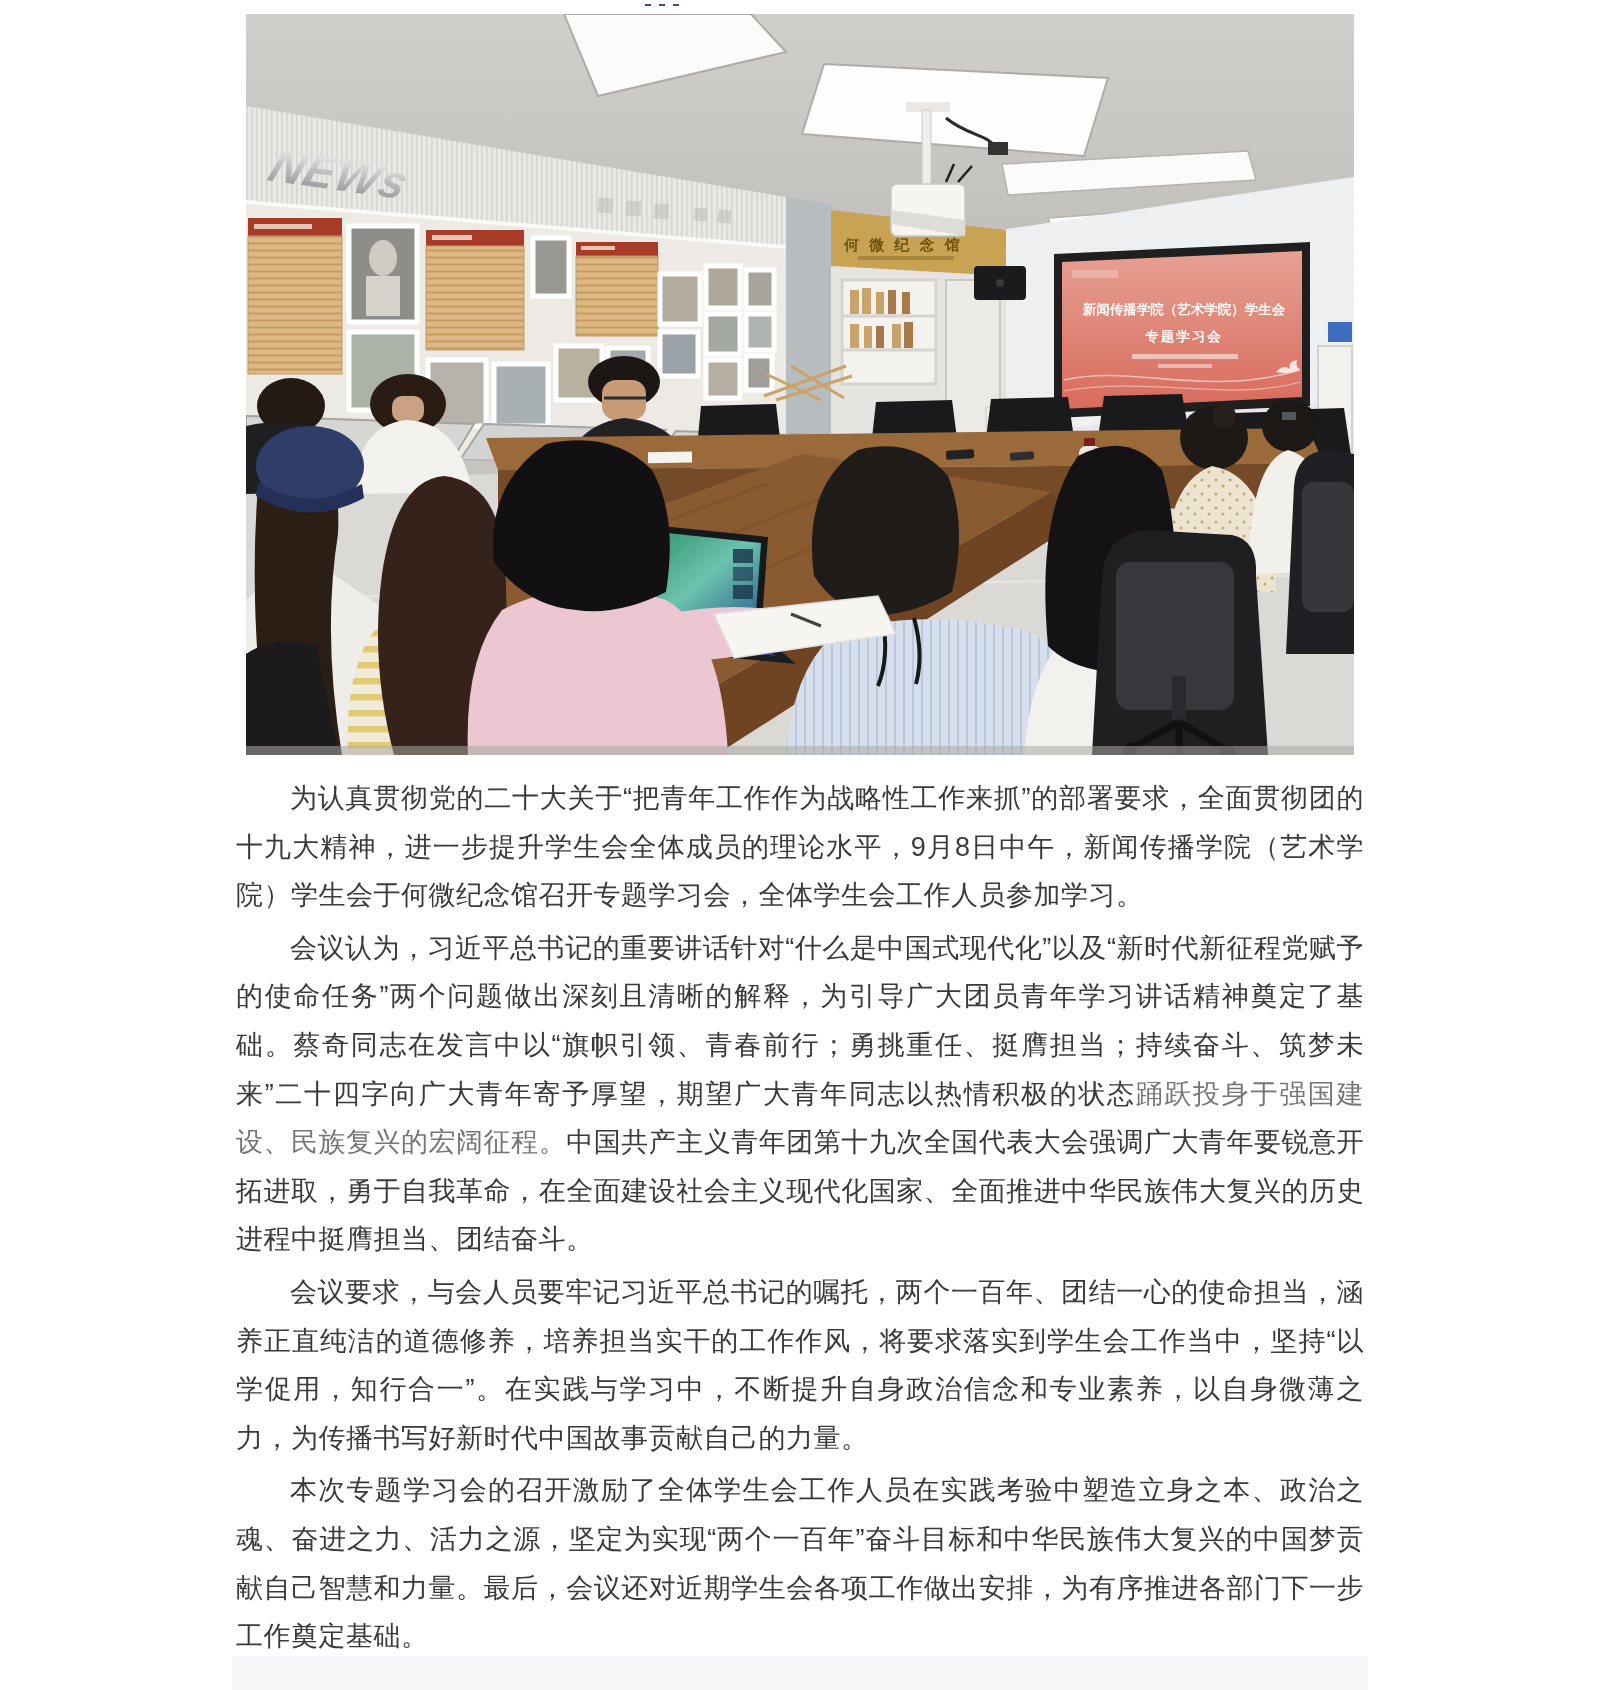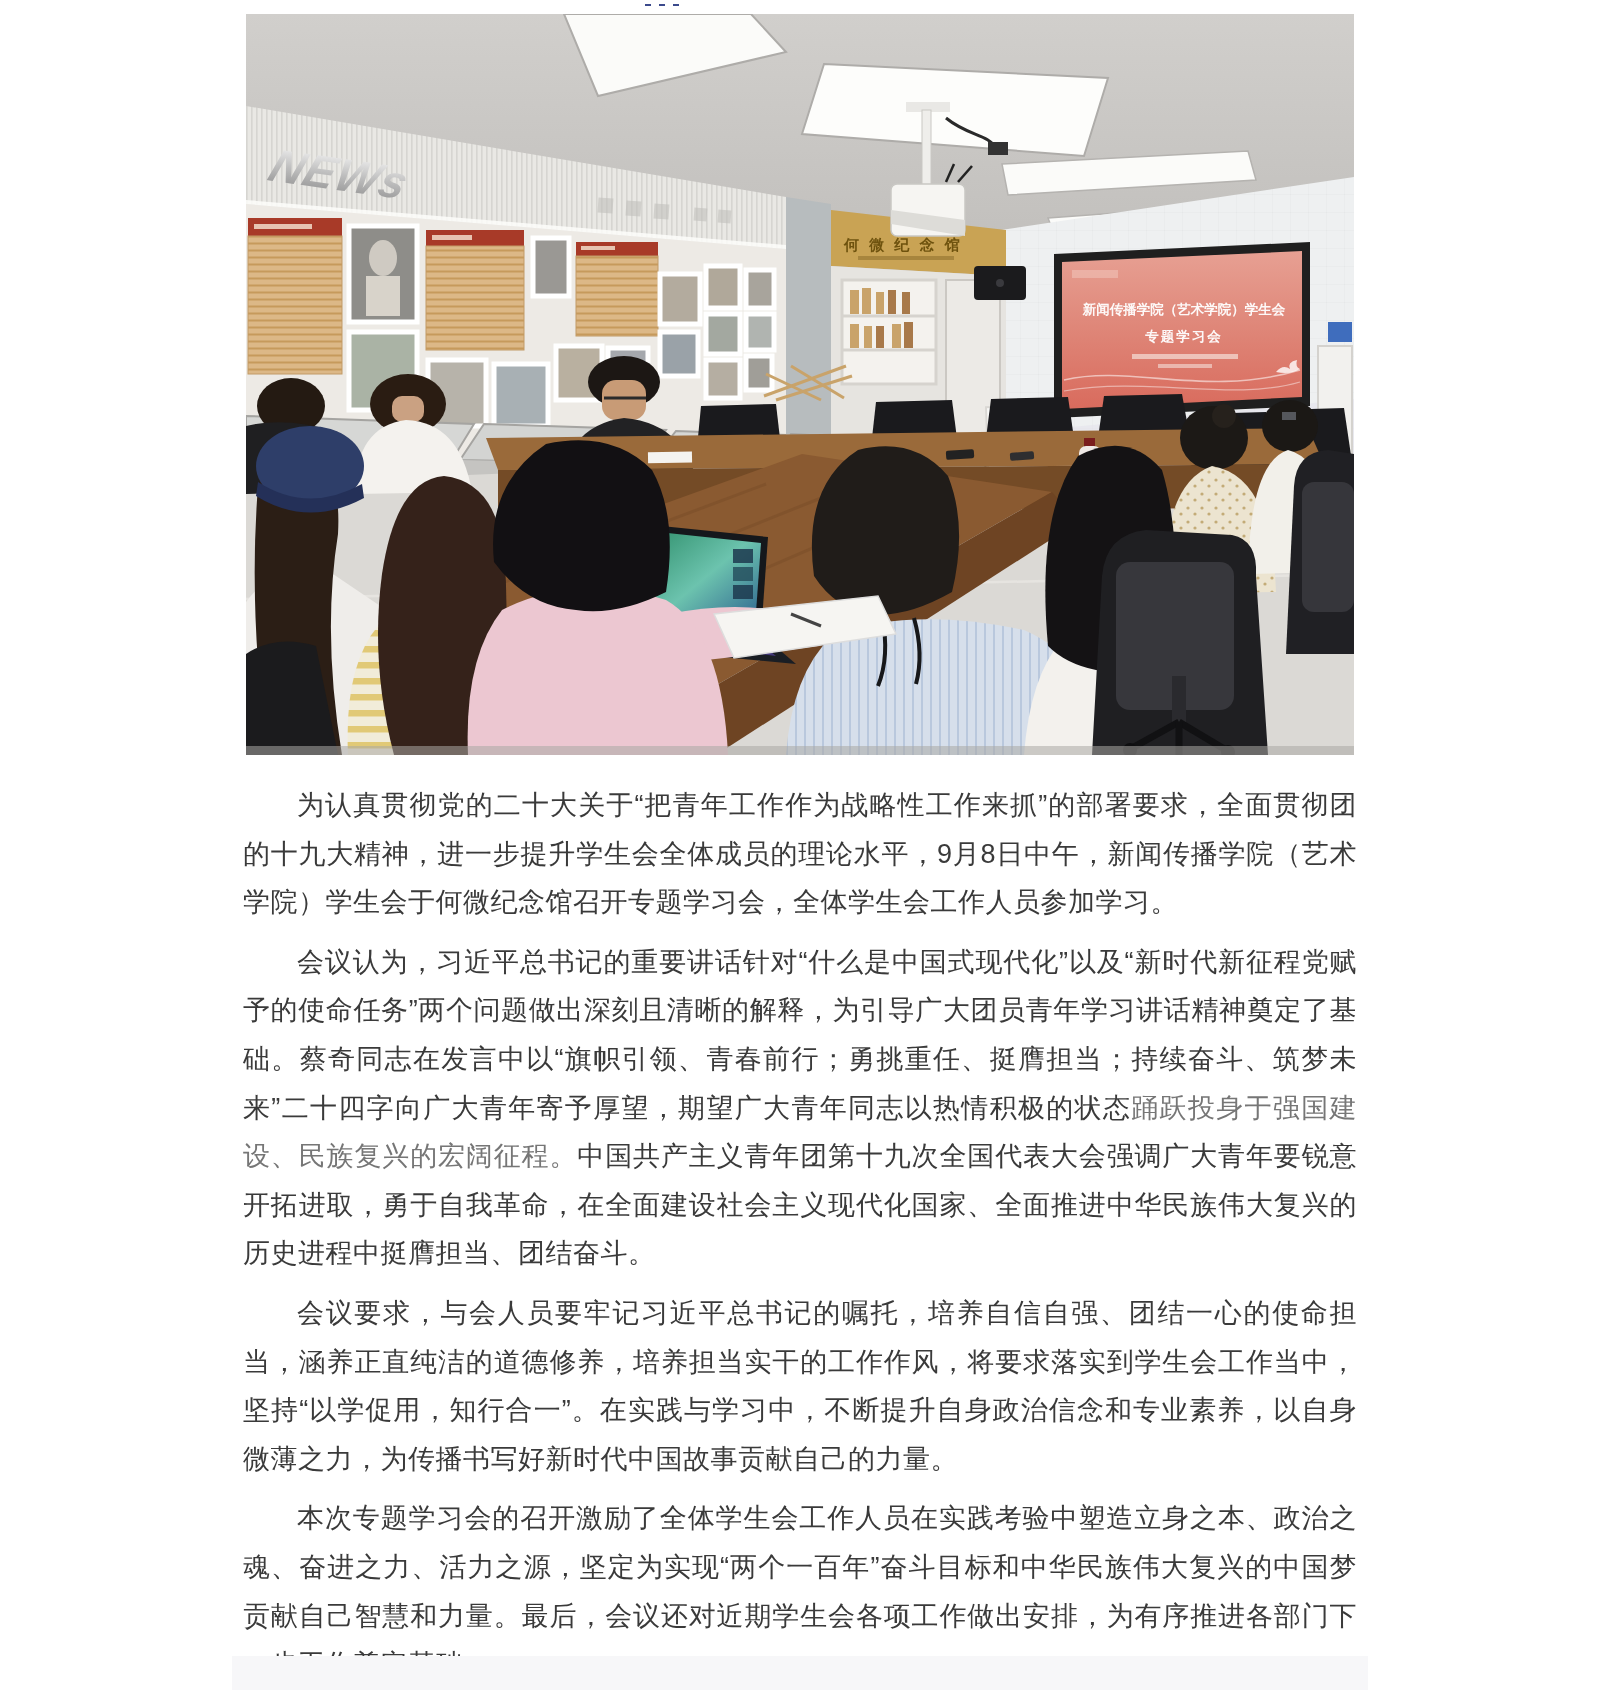--- a/index.html
+++ b/index.html
@@ -11,21 +11,21 @@
   .top-artifact i{display:inline-block;width:6px;height:10px;background:#3b4a8c;margin-right:8px;}
 
   
   .photo-wrap{position:absolute;left:246px;top:14px;width:1108px;height:741px;overflow:hidden;}
   .photo-wrap svg{display:block;}
 
   
   .article{position:absolute;left:232px;top:770px;width:1136px;
            font-size:27px;line-height:48.6px;color:#3a3a3a;
            text-align:justify;text-justify:inter-ideograph;letter-spacing:0.5px;}
-  .article p{margin:11px;text-indent:2em;}
+  .article p{margin:4px;text-indent:2em;}
 
   
   .next-block-edge{position:absolute;left:232px;top:1656px;width:1136px;height:34px;background:#f7f7f9;}
 </style>
 </head>
 <body>
 
 <div id="page">
 
   <div class="top-artifact"><i></i><i></i><i></i></div>
@@ -348,18 +348,18 @@
       </g>
       <path d="M0,741 L0,640 Q30,620 70,632 L92,741 Z" fill="#1b1b1d"></path>
 
       <rect x="0" y="732" width="1108" height="9" fill="#a9a7a4" opacity="0.55"></rect>
     </svg>
   </div>
 
   <div class="article" style="color: rgb(58, 58, 58);">
       <p><span>为认真贯彻党的二十大关于“把青年工作作为战略性工作来抓”的部署要求，全面贯彻团的十九大精神，进一步提升学生会全体成员的理论水平，9月8日中午，新闻传播学院（艺术学院）学生会于何微纪念馆召开专题学习会，全体学生会工作人员参加学习。</span></p>
       <p><span>会议认为，习近平总书记的重要讲话针对“什么是中国式现代化”以及“新时代新征程党赋予的使命任务”两个问题做出深刻且清晰的解释，为引导广大团员青年学习讲话精神奠定了基础。蔡奇同志在发言中以“旗帜引领、青春前行；勇挑重任、挺膺担当；持续奋斗、筑梦未来”二十四字向广大青年寄予厚望，期望广大青年同志以热情积极的状态</span><span style="color: rgb(118, 118, 118);">踊跃投身于强国建设、民族复兴的宏阔征程。</span><span>中国共产主义青年团第十九次全国代表大会强调广大青年要锐意开拓进取，勇于自我革命，在全面建设社会主义现代化国家、全面推进中华民族伟大复兴的历史进程中挺膺担当、团结奋斗。</span></p>
-      <p><span>会议要求，与会人员要牢记习近平总书记的嘱托，培养自信自强、团结一心的使命担当，涵养正直纯洁的道德修养，培养担当实干的工作作风，将要求落实到学生会工作当中，坚持“以学促用，知行合一”。在实践与学习中，不断提升自身政治信念和专业素养，以自身微薄之力，为传播书写好新时代中国故事贡献自己的力量。</span></p>
+      <p><span>会议要求，与会人员要牢记习近平总书记的嘱托，两个一百年、团结一心的使命担当，涵养正直纯洁的道德修养，培养担当实干的工作作风，将要求落实到学生会工作当中，坚持“以学促用，知行合一”。在实践与学习中，不断提升自身政治信念和专业素养，以自身微薄之力，为传播书写好新时代中国故事贡献自己的力量。</span></p>
       <p><span>本次专题学习会的召开激励了全体学生会工作人员在实践考验中塑造立身之本、政治之魂、奋进之力、活力之源，坚定为实现“两个一百年”奋斗目标和中华民族伟大复兴的中国梦贡献自己智慧和力量。最后，会议还对近期学生会各项工作做出安排，为有序推进各部门下一步工作奠定基础。</span></p>
     </div>
 
   <div class="next-block-edge"></div>
 </div>
 
 </body></html>

